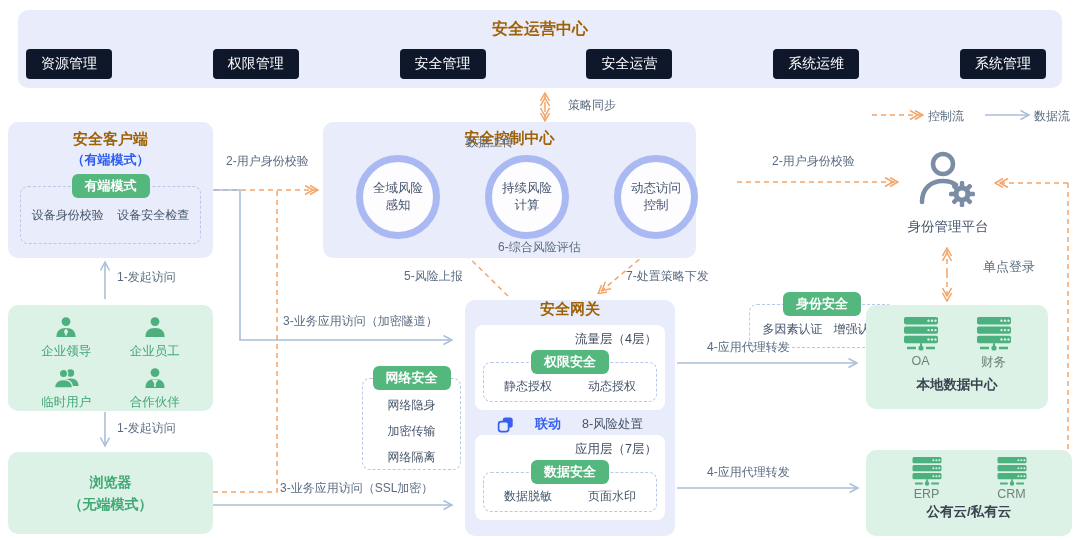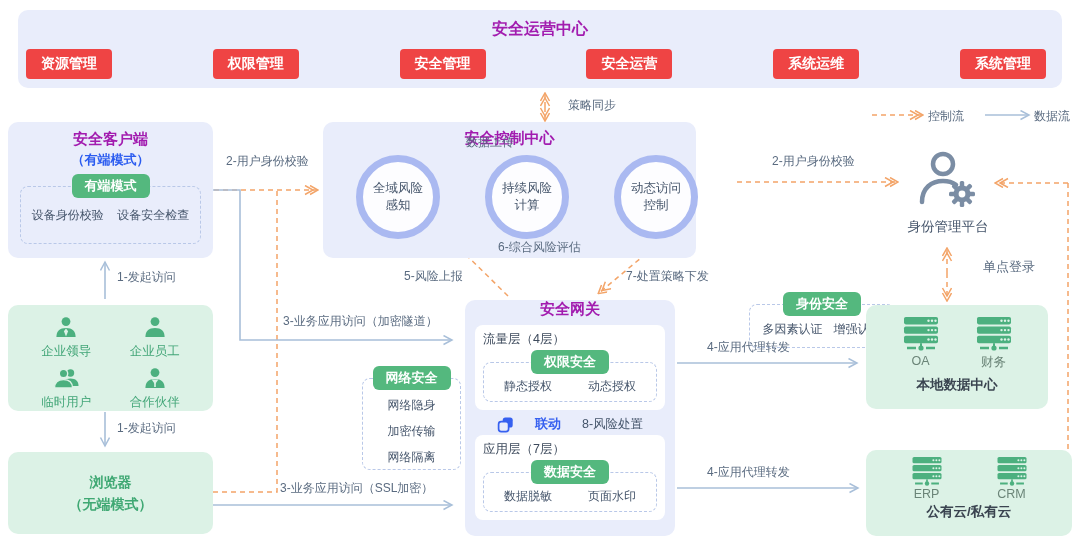--- a/index.html
+++ b/index.html
@@ -2,38 +2,38 @@
 <html><head>
 <meta charset="utf-8">
 <style>
   html,body{margin:0;padding:0;background:#fff;}
   .canvas{position:relative;width:1080px;height:540px;background:#fff;overflow:hidden;
           font-family:"Liberation Sans","DejaVu Sans",sans-serif;}
   .layer{position:absolute;left:0;top:0;z-index:1;}
   .abs{position:absolute;}
   .lav{position:absolute;background:#e9edfb;border-radius:10px;z-index:2;}
   .grn{position:absolute;background:#dcf2e6;border-radius:10px;z-index:2;}
-  .blue-title{color:#a21caf;font-weight:bold;text-align:center;}
+  .blue-title{color:#a16207;font-weight:bold;text-align:center;}
   .banner-title{font-size:16px;padding-top:9px;}
   .box-title{font-size:15px;}
   .sub-title{font-size:13px;color:#2b5cf0;font-weight:bold;text-align:center;margin-top:2px;}
   .banner-row{display:flex;justify-content:space-between;padding:9px 16px 0 8px;}
-  .btn{background:#ef4444;color:#fff;font-size:14px;font-weight:bold;padding:6px 15px;
+  .btn{background:#0f172a;color:#fff;font-size:14px;font-weight:normal;padding:6px 15px;
        border-radius:4px;border:none;white-space:nowrap;cursor:pointer;}
   .badge{background:#54b87e;color:#fff;font-weight:bold;font-size:13px;padding:3px 13px;
          border-radius:6px;white-space:nowrap;z-index:3;}
   .badge-abs{position:absolute;top:-13px;left:50%;transform:translateX(-50%);}
   .dashed{border:1.5px dashed #b9c8e8;border-radius:8px;position:relative;}
   .ditems{display:flex;justify-content:space-around;font-size:12px;color:#45556b;white-space:nowrap;}
   .flow-label{position:absolute;font-size:12px;color:#5a6b80;white-space:nowrap;z-index:2;}
   .node{position:absolute;width:70px;height:70px;border:7px solid #aab9f1;border-radius:50%;
         background:#fdfdff;display:flex;flex-direction:column;align-items:center;justify-content:center;
         font-size:12.5px;color:#45556b;line-height:1.35;text-align:center;}
   .wbox{background:#fff;border-radius:8px;padding:6px 8px 8px;margin:6px 10px 0;}
-  .wtitle{font-size:12.5px;color:#3d4a5c;text-align:left;}
+  .wtitle{font-size:12.5px;color:#3d4a5c;text-align:right;}
   .linkrow{display:flex;align-items:center;justify-content:center;gap:21px;margin:5px 0 2px;}
   .linklabel{color:#3660f0;font-size:13px;font-weight:bold;}
   .linknote{color:#45556b;font-size:12.5px;}
   .ucell{display:flex;flex-direction:column;align-items:center;}
   .ulabel{font-size:12.5px;color:#43a678;margin-top:2px;}
   .ugrid{display:grid;grid-template-columns:1fr 1fr;row-gap:6px;padding:10px 14px;}
   .svlabel{font-size:12.5px;color:#6b8578;margin-top:3px;text-align:center;}
   .dctitle{font-size:13.5px;font-weight:bold;color:#3a4450;text-align:center;margin-top:5px;}
   .srvrow{display:flex;justify-content:space-around;padding:12px 18px 0;}
   .browser-title{font-size:14px;font-weight:bold;color:#3fa873;text-align:center;line-height:1.6;}

